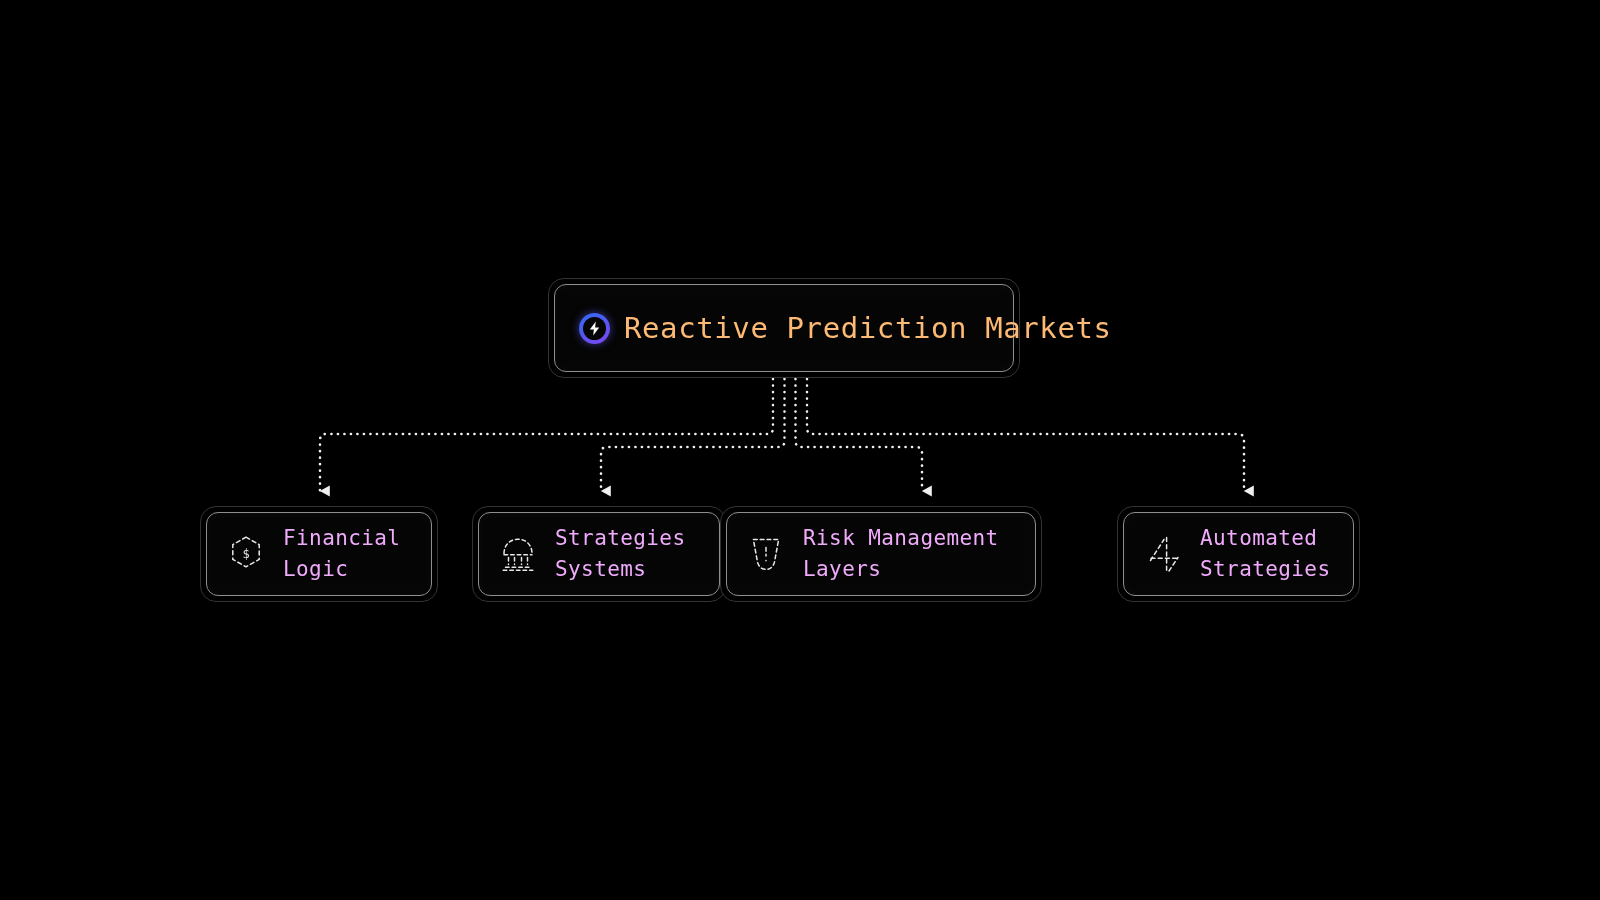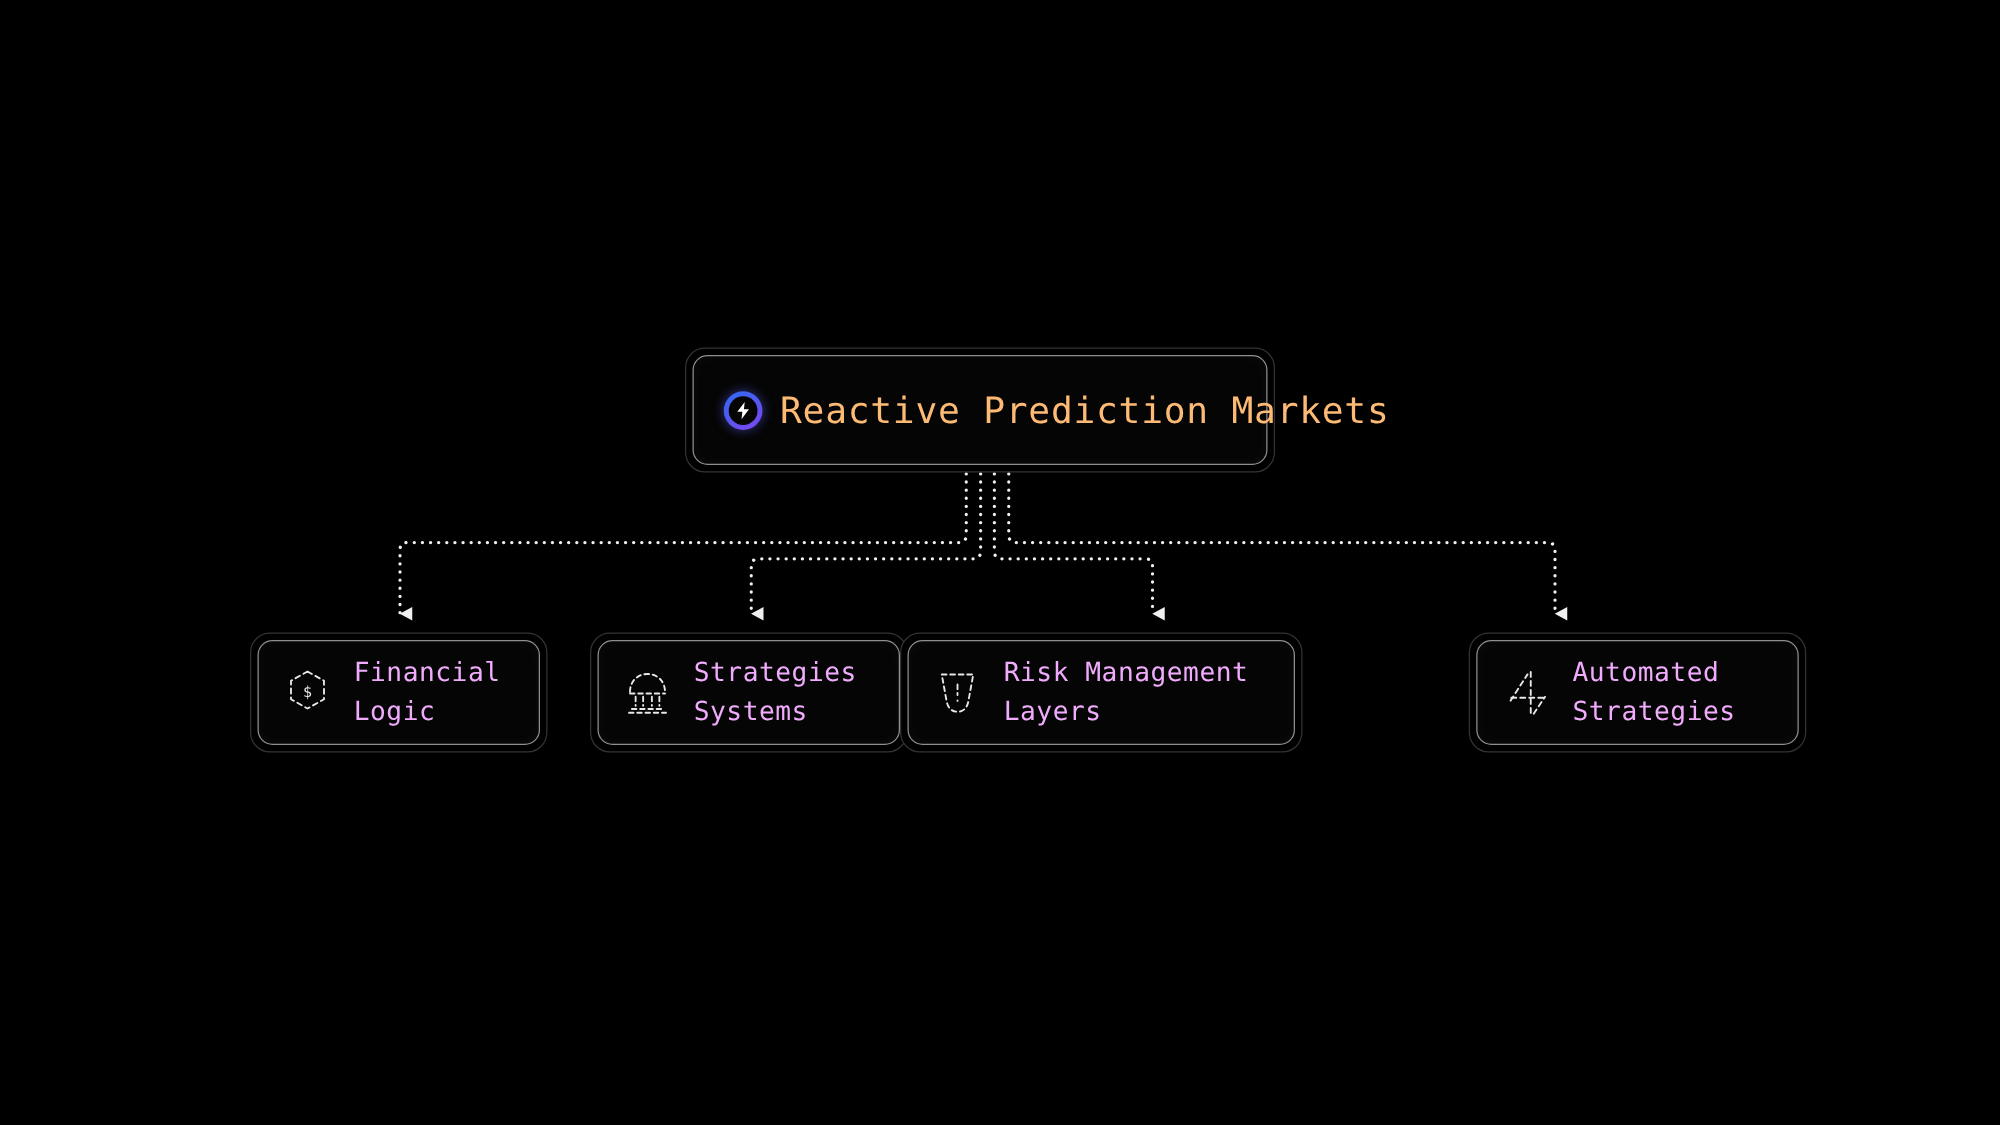--- a/index.html
+++ b/index.html
@@ -98,21 +98,21 @@
   }
   .bolt-badge svg { position: relative; z-index: 2; }
 
   
   .child-node { height: 96px; top: 506px; }
   .child-node .node-inner { padding: 0 18px 0 16px; gap: 14px; }
 
   #child-0 { left: 200px;  width: 238px; }
   #child-1 { left: 472px;  width: 254px; }
   #child-2 { left: 720px;  width: 322px; }
-  #child-3 { left: 1175px; width: 270px; }
+  #child-3 { left: 1117px; width: 243px; }
 
   .child-icon {
     flex: 0 0 auto;
     width: 46px;
     height: 46px;
     display: flex;
     align-items: center;
     justify-content: center;
   }
 

